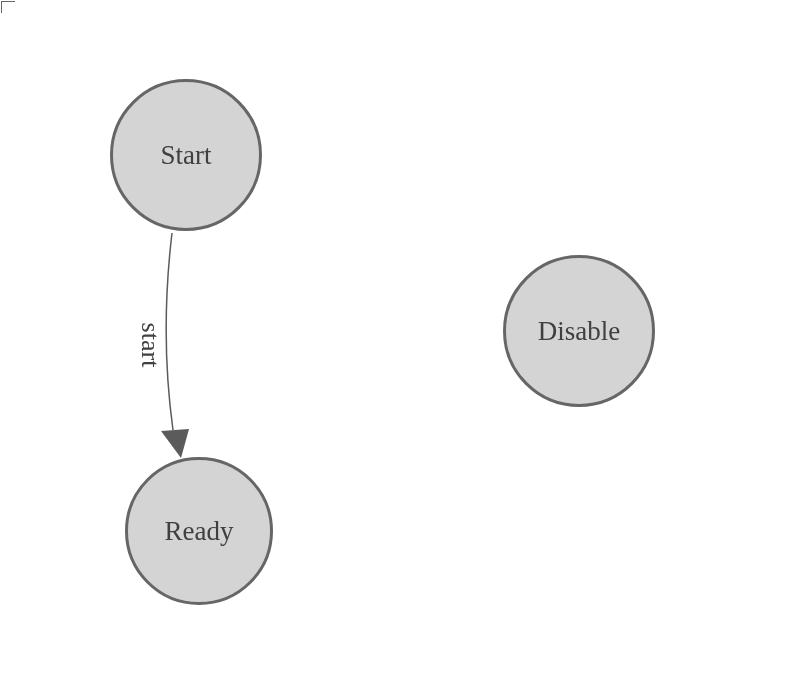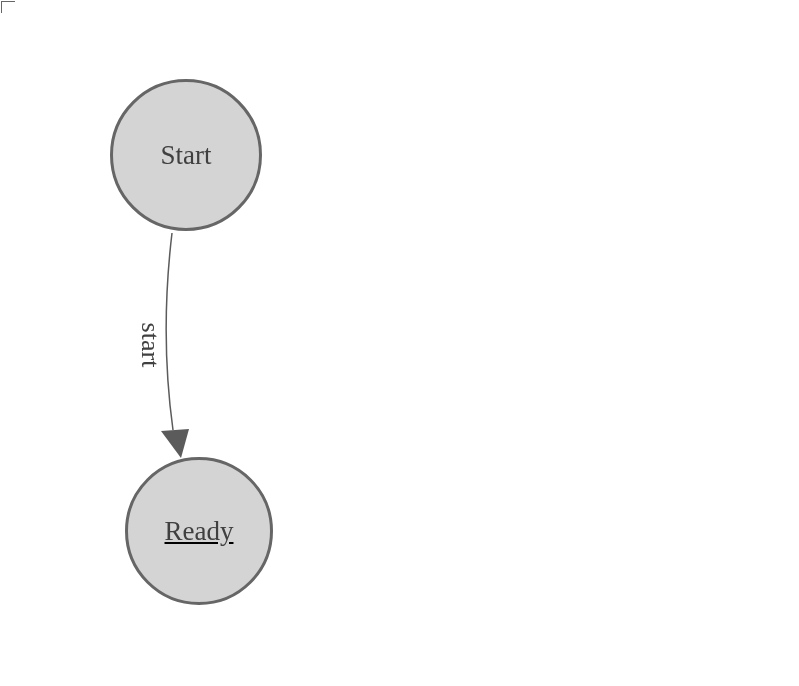--- a/index.html
+++ b/index.html
@@ -75,18 +75,21 @@
       <path class="edge-line" d="M 172 233 C 164 300 164 365 173 430"></path>
       <polygon class="edge-arrowhead" points="161,431 189,429 181,458"></polygon>
       <text class="edge-label" text-anchor="middle" dominant-baseline="central" x="150" y="345" transform="rotate(90 150 345)">start</text>
     </g>
   </svg>
 
   <div class="node" style="left: 110px; top: 79px; width: 152px; height: 152px;">
     <span class="node-label">Start</span>
   </div>
 
-  <div class="node" style="left: 125px; top: 457px; width: 148px; height: 148px; text-decoration: underline;">
+  <div class="node" style="left: 125px; top: 457px; width: 148px; height: 148px;">
     <span class="node-label">Ready</span>
   </div>
 
+  <div class="node" style="left: 503px; top: 255px; width: 152px; height: 152px;">
+    <span class="node-label">Disable</span>
+  </div>
 
 </div>
 
 </body></html>

